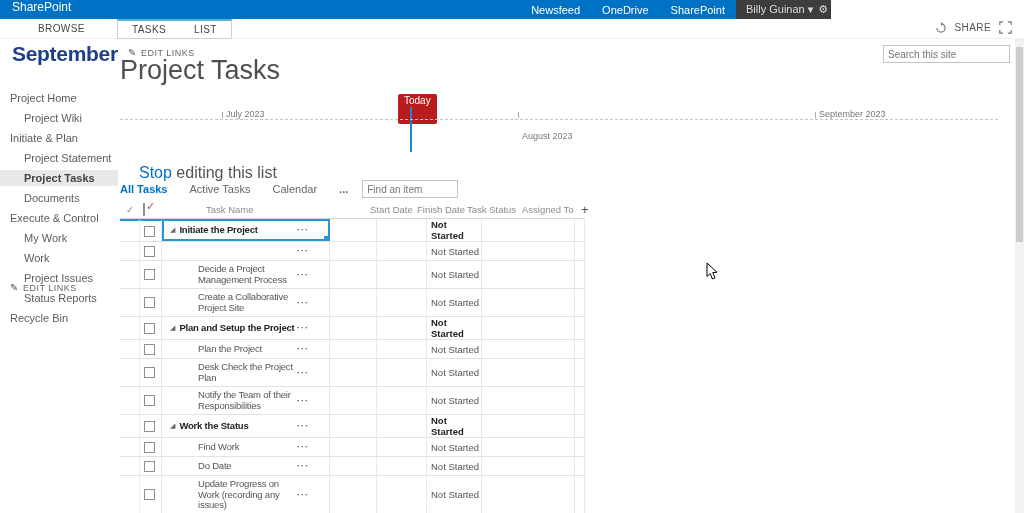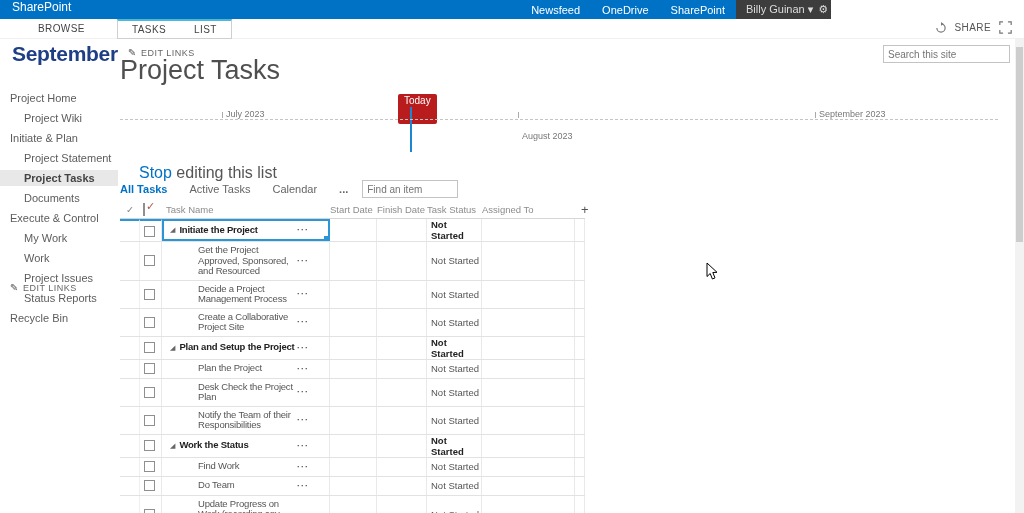--- a/index.html
+++ b/index.html
@@ -193,21 +193,21 @@
           <circle cx="6.5" cy="6.5" r="4.5" fill="none" stroke="#888" stroke-width="1.6"></circle>
           <line x1="10" y1="10" x2="14.5" y2="14.5" stroke="#888" stroke-width="1.6"></line>
         </svg>
       </div>
     </div>
 
   <div class="grid">
     <div class="ghead">
       <span class="hc hcheck c0">✓</span>
       <span class="hc c1"><span class="selall"></span></span>
-      <span class="hc c2" style="padding-left:4px;">Task Name</span>
+      <span class="hc c2" style="padding-left:4px;margin-left:40px;">Task Name</span>
       <span class="hc c3">Start Date</span>
       <span class="hc c4">Finish Date</span>
       <span class="hc c5">Task Status</span>
       <span class="hc c6">Assigned To</span>
       <span class="hc c7"></span>
     </div>
     <div id="grid-rows">
         <div class="trow grp rowsel">
           <div class="cell c0"></div>
           <div class="cell c1">
@@ -225,21 +225,20 @@
           </div>
           <div class="cell c6"></div>
           <div class="cell c7"></div>
         </div>
         <div class="trow">
           <div class="cell c0"></div>
           <div class="cell c1">
             <span class="cb"></span>
           </div>
           <div class="cell c2 namecell">
-            <span class="nm">Get the Project Approved, Sponsored, and Resourced</span>
             <span class="dots">···</span>
           </div>
           <div class="cell c3"></div>
           <div class="cell c4"></div>
           <div class="cell c5">
             <span class="statustxt">Not Started</span>
           </div>
           <div class="cell c6"></div>
           <div class="cell c7"></div>
         </div>
@@ -380,21 +379,21 @@
           </div>
           <div class="cell c6"></div>
           <div class="cell c7"></div>
         </div>
         <div class="trow">
           <div class="cell c0"></div>
           <div class="cell c1">
             <span class="cb"></span>
           </div>
           <div class="cell c2 namecell">
-            <span class="nm">Do Team</span>
+            <span class="nm">Do Date</span>
             <span class="dots">···</span>
           </div>
           <div class="cell c3"></div>
           <div class="cell c4"></div>
           <div class="cell c5">
             <span class="statustxt">Not Started</span>
           </div>
           <div class="cell c6"></div>
           <div class="cell c7"></div>
         </div>

